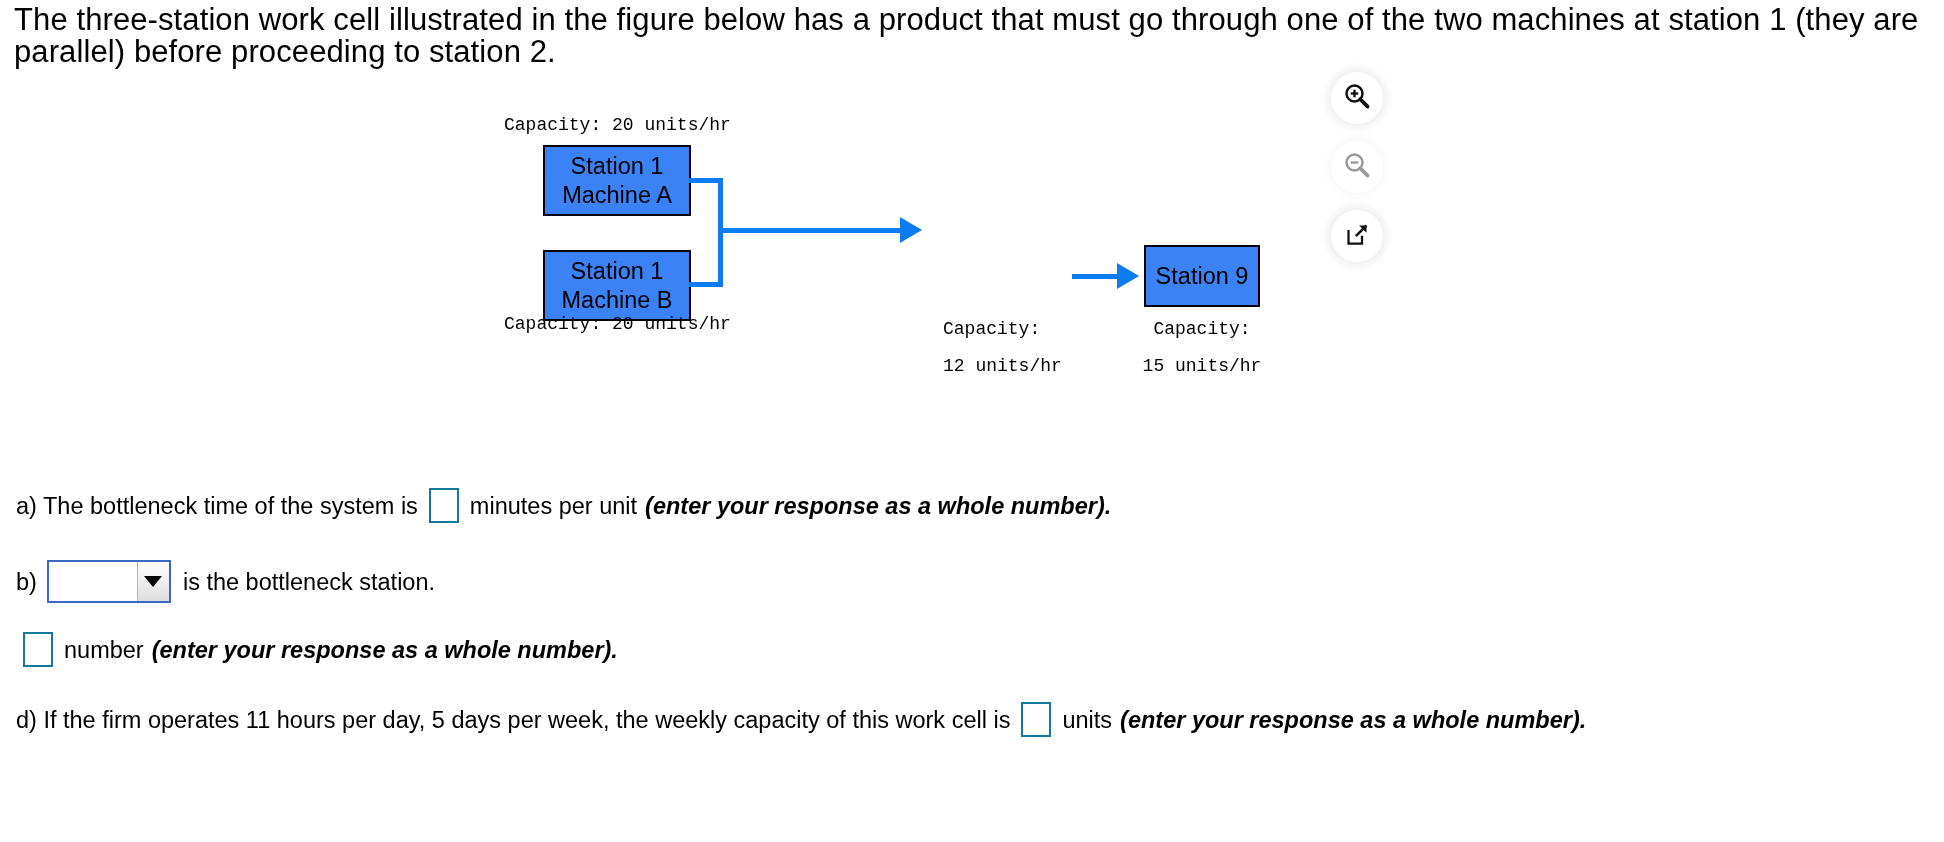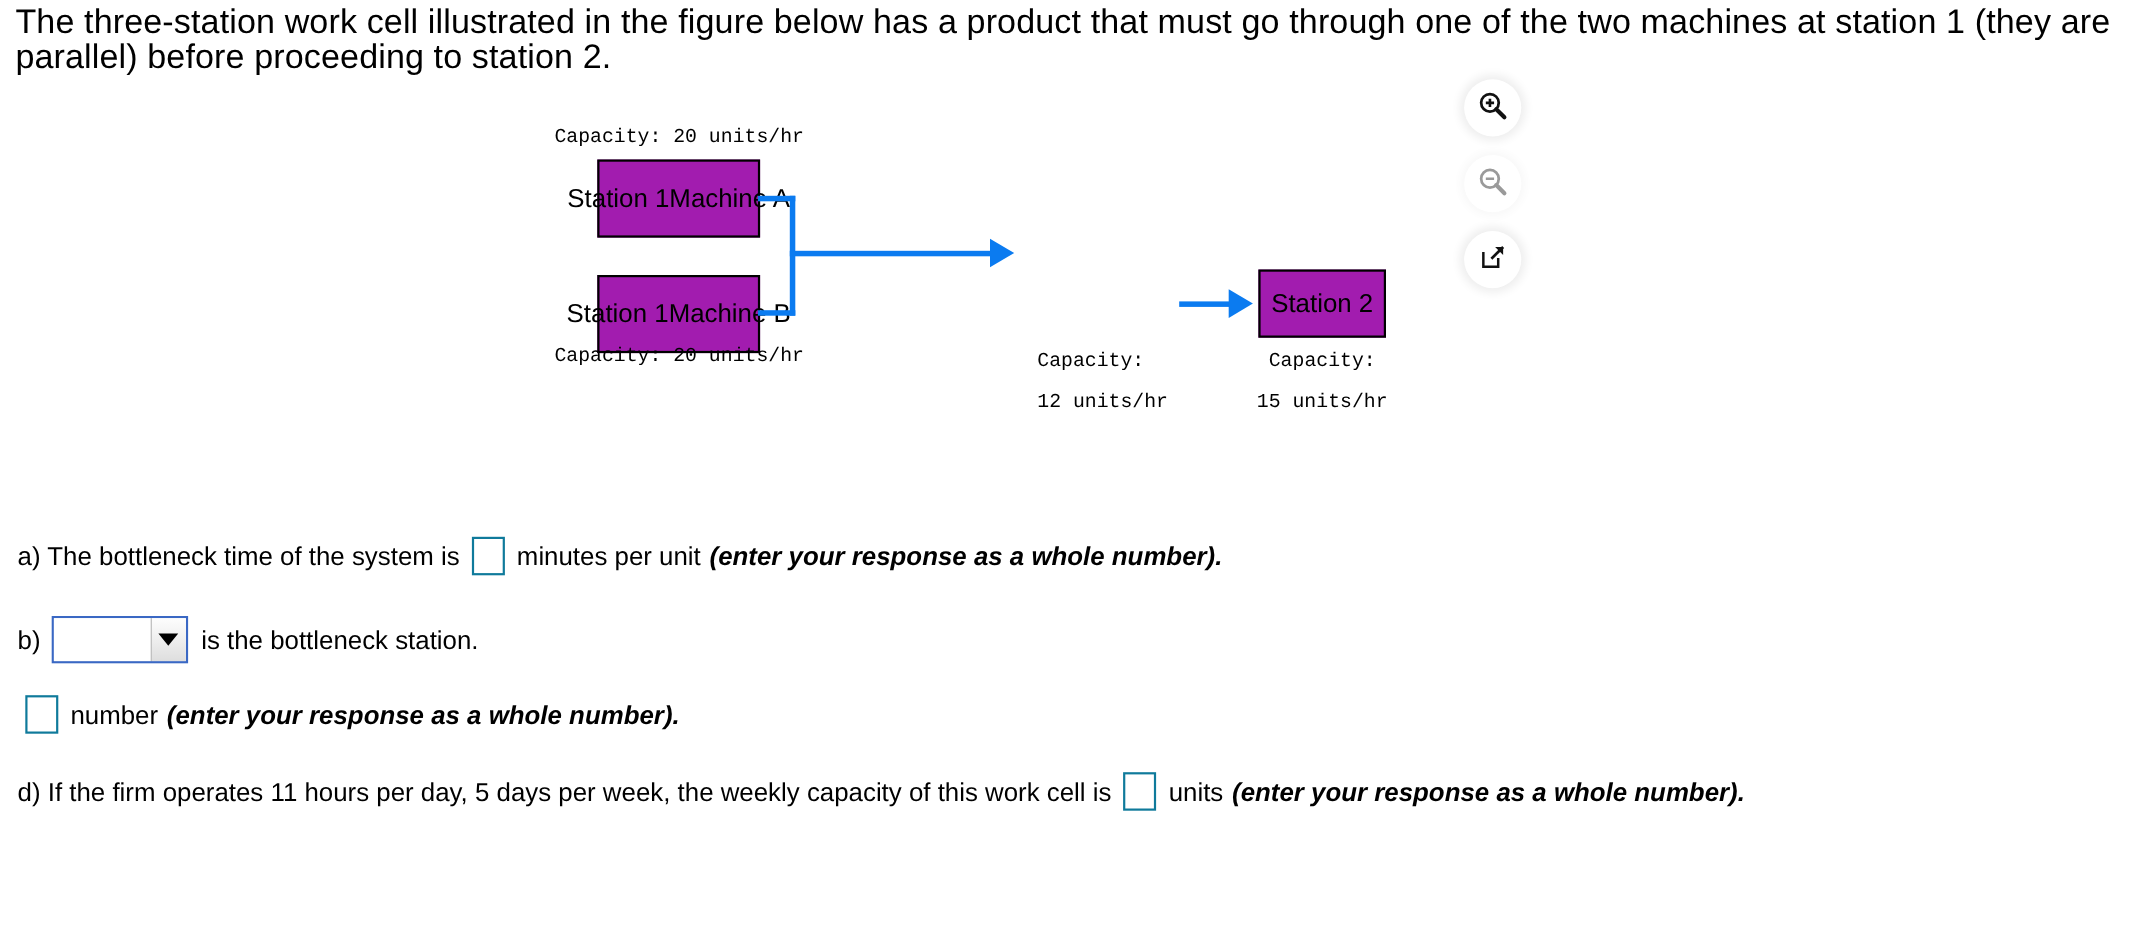--- a/index.html
+++ b/index.html
@@ -40,24 +40,24 @@
     position: absolute;
     font-size: 18px;
     line-height: 28px;
     white-space: nowrap;
     font-family: Liberation Mono, monospace;
   }
 
   .node-box {
     position: absolute;
     border: 2.5px solid #000000;
-    background: #a21caf;
+    background: #3b82f6;
     box-sizing: border-box;
     display: flex;
-    flex-direction: row;
+    flex-direction: column;
     align-items: center;
     justify-content: center;
     font-size: 23.5px;
     line-height: 29px;
   }
   .node-box span { white-space: nowrap; }
 
   .wire {
     position: absolute;
     background: #0b7bf0;
@@ -177,21 +177,21 @@
   <div class="wire wire-h" style="left:118px; top:98px; width:192px;"></div>
   <div class="arrowhead" style="left:300px; top:87px;"></div>
 
   <div class="cap-label" style="left:343px; top:185px;">Capacity:</div>
   <div class="cap-label" style="left:343px; top:222px;">12 units/hr</div>
 
   <div class="wire wire-h" style="left:472px; top:144px; width:53px;"></div>
   <div class="arrowhead" style="left:517px; top:133px;"></div>
 
   <div class="node-box" style="left:544px; top:115px; width:116px; height:62px;">
-    <span>Station 2</span>
+    <span>Station 9</span>
   </div>
   <div class="cap-label" style="left:512px; top:185px; width:180px; text-align:center;">Capacity:</div>
   <div class="cap-label" style="left:512px; top:222px; width:180px; text-align:center;">15 units/hr</div>
 </div>
 
 <div class="tool-btn" style="left:1331px; top:72px;">
   <span>
     <svg width="30" height="30" viewBox="0 0 24 24">
       <circle cx="10" cy="10" r="6.4" fill="none" stroke="#111" stroke-width="2"></circle>
       <line x1="14.6" y1="14.6" x2="20.5" y2="20.5" stroke="#111" stroke-width="3" stroke-linecap="round"></line>

